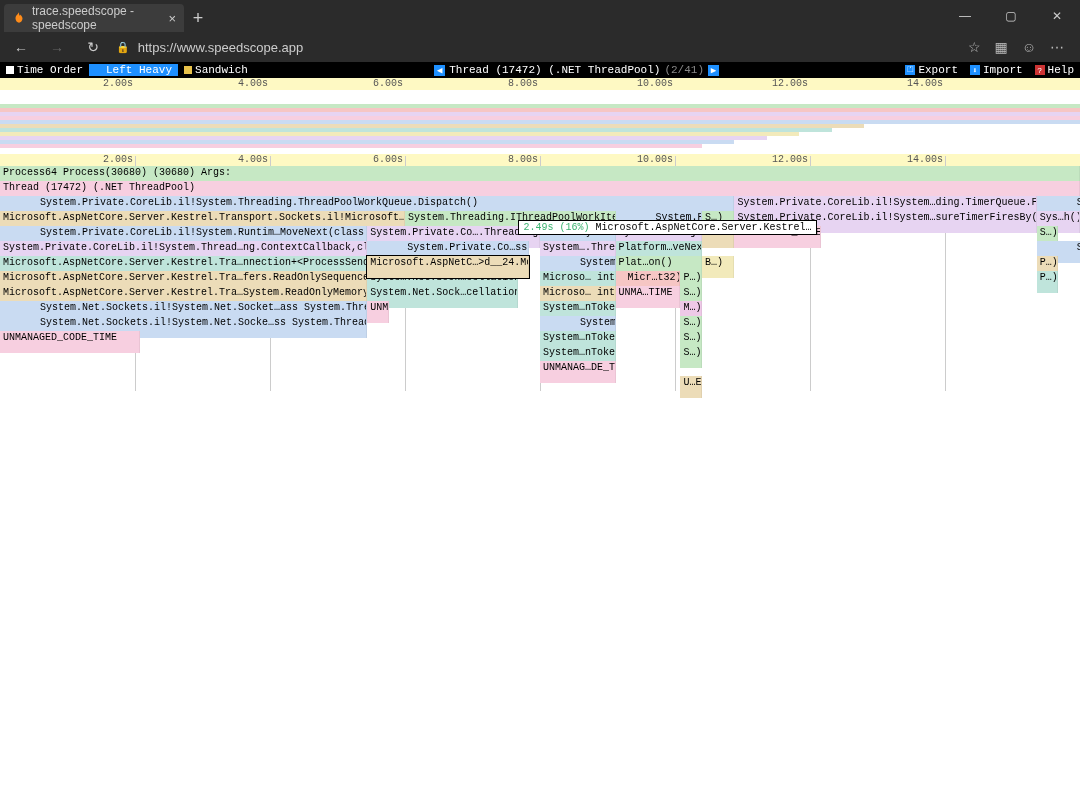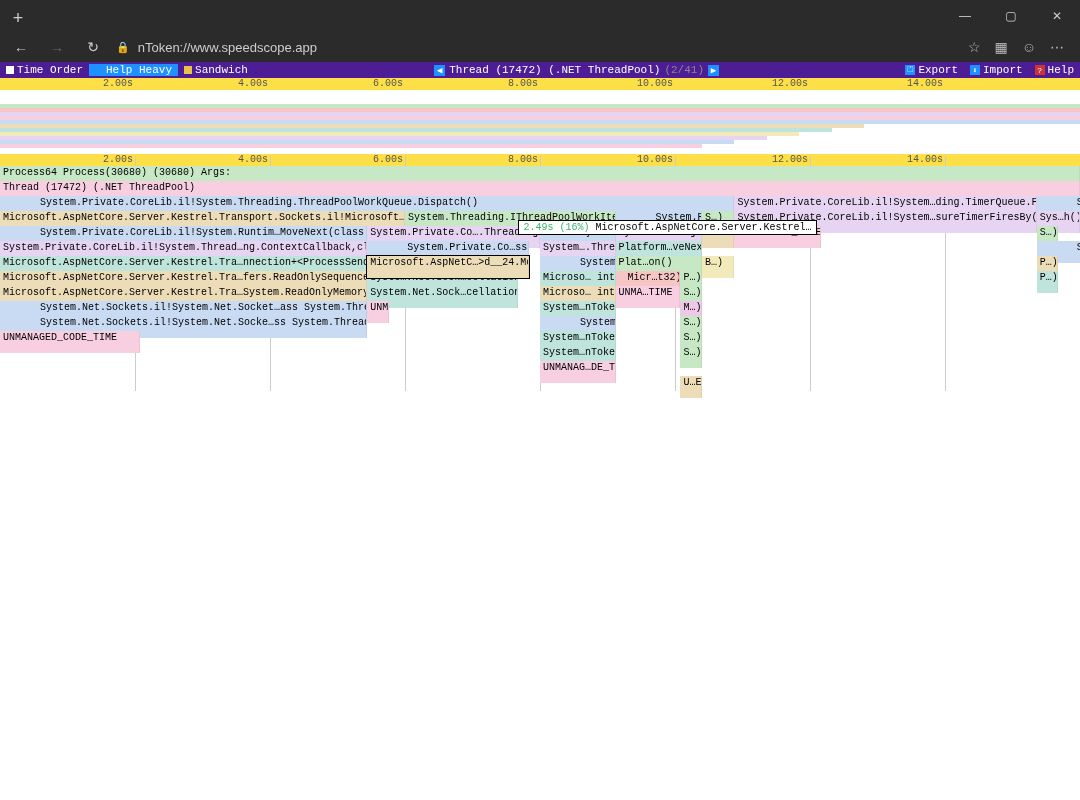--- a/index.html
+++ b/index.html
@@ -16,34 +16,34 @@
 .window-ctrls { position:absolute; right:0; top:0; display:flex; }
 .window-ctrls div { width:46px; height:32px; color:#ccc; display:flex; align-items:center; justify-content:center; font-size:12px; }
 .addr-bar { height:30px; display:flex; align-items:center; padding:0 8px; gap:10px; }
 .addr-bar .nav-btn { width:26px; text-align:center; color:#ccc; font-size:14px; }
 .addr-bar .nav-btn.disabled { color:#666; }
 .url-box { flex:1; display:flex; align-items:center; color:#ccc; font-size:13px; gap:8px; }
 .url-box .lock { font-size:11px; }
 .addr-right { display:flex; gap:14px; color:#bbb; font-size:14px; padding-right:8px; }
 
 
-.toolbar { background:#4c1d95; height:16px; display:flex; align-items:center; font-family:"Consolas","Courier New",monospace; font-size:11px; color:#fff; }
+.toolbar { background:#000000; height:16px; display:flex; align-items:center; font-family:"Consolas","Courier New",monospace; font-size:11px; color:#fff; }
 .toolbar .mode { padding:0 6px; display:flex; align-items:center; gap:3px; cursor:pointer; }
 .toolbar .mode .sq { width:8px; height:8px; display:inline-block; }
 .toolbar .mode.active { background:#1e90ff; }
 .toolbar .thread-sel { flex:1; display:flex; justify-content:center; align-items:center; gap:4px; }
 .toolbar .thread-sel .arrow { background:#1e90ff; width:11px; height:11px; display:flex; align-items:center; justify-content:center; font-size:9px; }
 .toolbar .thread-sel .ct { color:#888; }
 .toolbar .right { display:flex; }
 .toolbar .right .btn { padding:0 6px; display:flex; align-items:center; gap:3px; cursor:pointer; }
 .toolbar .right .kb { background:#1e90ff; width:10px; height:10px; font-size:8px; display:flex; align-items:center; justify-content:center; }
 .toolbar .right .help .kb { background:#cc3333; }
 
 
-.ruler { height:12px; position:relative; font-family:"Courier New",monospace; font-size:10px; color:#555; background:#fde047; }
+.ruler { height:12px; position:relative; font-family:"Courier New",monospace; font-size:10px; color:#555; background:#fef9c3; }
 .ruler .tk { position:absolute; top:0; transform:translateX(-100%); padding-right:2px; }
 .minimap { height:64px; background:#fff; position:relative; overflow:hidden; }
 .minimap .band { position:absolute; height:4px; left:0; right:0; }
 .gridlines { position:absolute; top:78px; bottom:0; left:0; right:0; pointer-events:none; }
 .gridlines .gl { position:absolute; top:0; bottom:0; width:1px; background:#ccc; }
 
 .flame-area { position:relative; font-family:"Courier New",monospace; font-size:10px; }
 
 
 .flame { position:relative; }
@@ -69,48 +69,57 @@
 </head>
 <body>
 
 <div class="browser-chrome">
   <div class="window-ctrls">
     <div>—</div>
     <div>▢</div>
     <div>✕</div>
   </div>
   <div class="tab-strip">
+    <div class="tab">
+      <span class="favicon">
+        <svg viewBox="0 0 24 24">
+            <path d="M12 2C10 6 6 7 6 13c0 4 3 7 6 7s6-3 6-7c0-3-2-4-3-7-1 3-3 3-3-4z" fill="#ff8c1a"></path>
+          </svg>
+      </span>
+      <span>trace.speedscope - speedscope</span>
+      <span class="close">×</span>
+    </div>
     <div class="new-tab">+</div>
   </div>
   <div class="addr-bar">
     <div class="nav-btn">←</div>
     <div class="nav-btn disabled">→</div>
     <div class="nav-btn">↻</div>
     <div class="url-box">
       <span class="lock">🔒</span>
-      <span>nToken://www.speedscope.app</span>
+      <span>https://www.speedscope.app</span>
     </div>
     <div class="addr-right">
       <span>☆</span>
       <span>▦</span>
       <span>☺</span>
       <span>⋯</span>
     </div>
   </div>
 </div>
 
 <div class="toolbar">
   <div id="modes" style="display: flex;">
       <div class="mode">
         <span class="sq" style="background: rgb(255, 255, 255);"></span>
         <span>Time Order</span>
       </div>
       <div class="mode active">
         <span class="sq" style="background: rgb(30, 144, 255);"></span>
-        <span>Help Heavy</span>
+        <span>Left Heavy</span>
       </div>
       <div class="mode">
         <span class="sq" style="background: rgb(232, 194, 74);"></span>
         <span>Sandwich</span>
       </div>
     </div>
   <div class="thread-sel">
     <span class="arrow">◀</span>
     <span>Thread (17472) (.NET ThreadPool)</span>
     <span class="ct">(2/41)</span>

